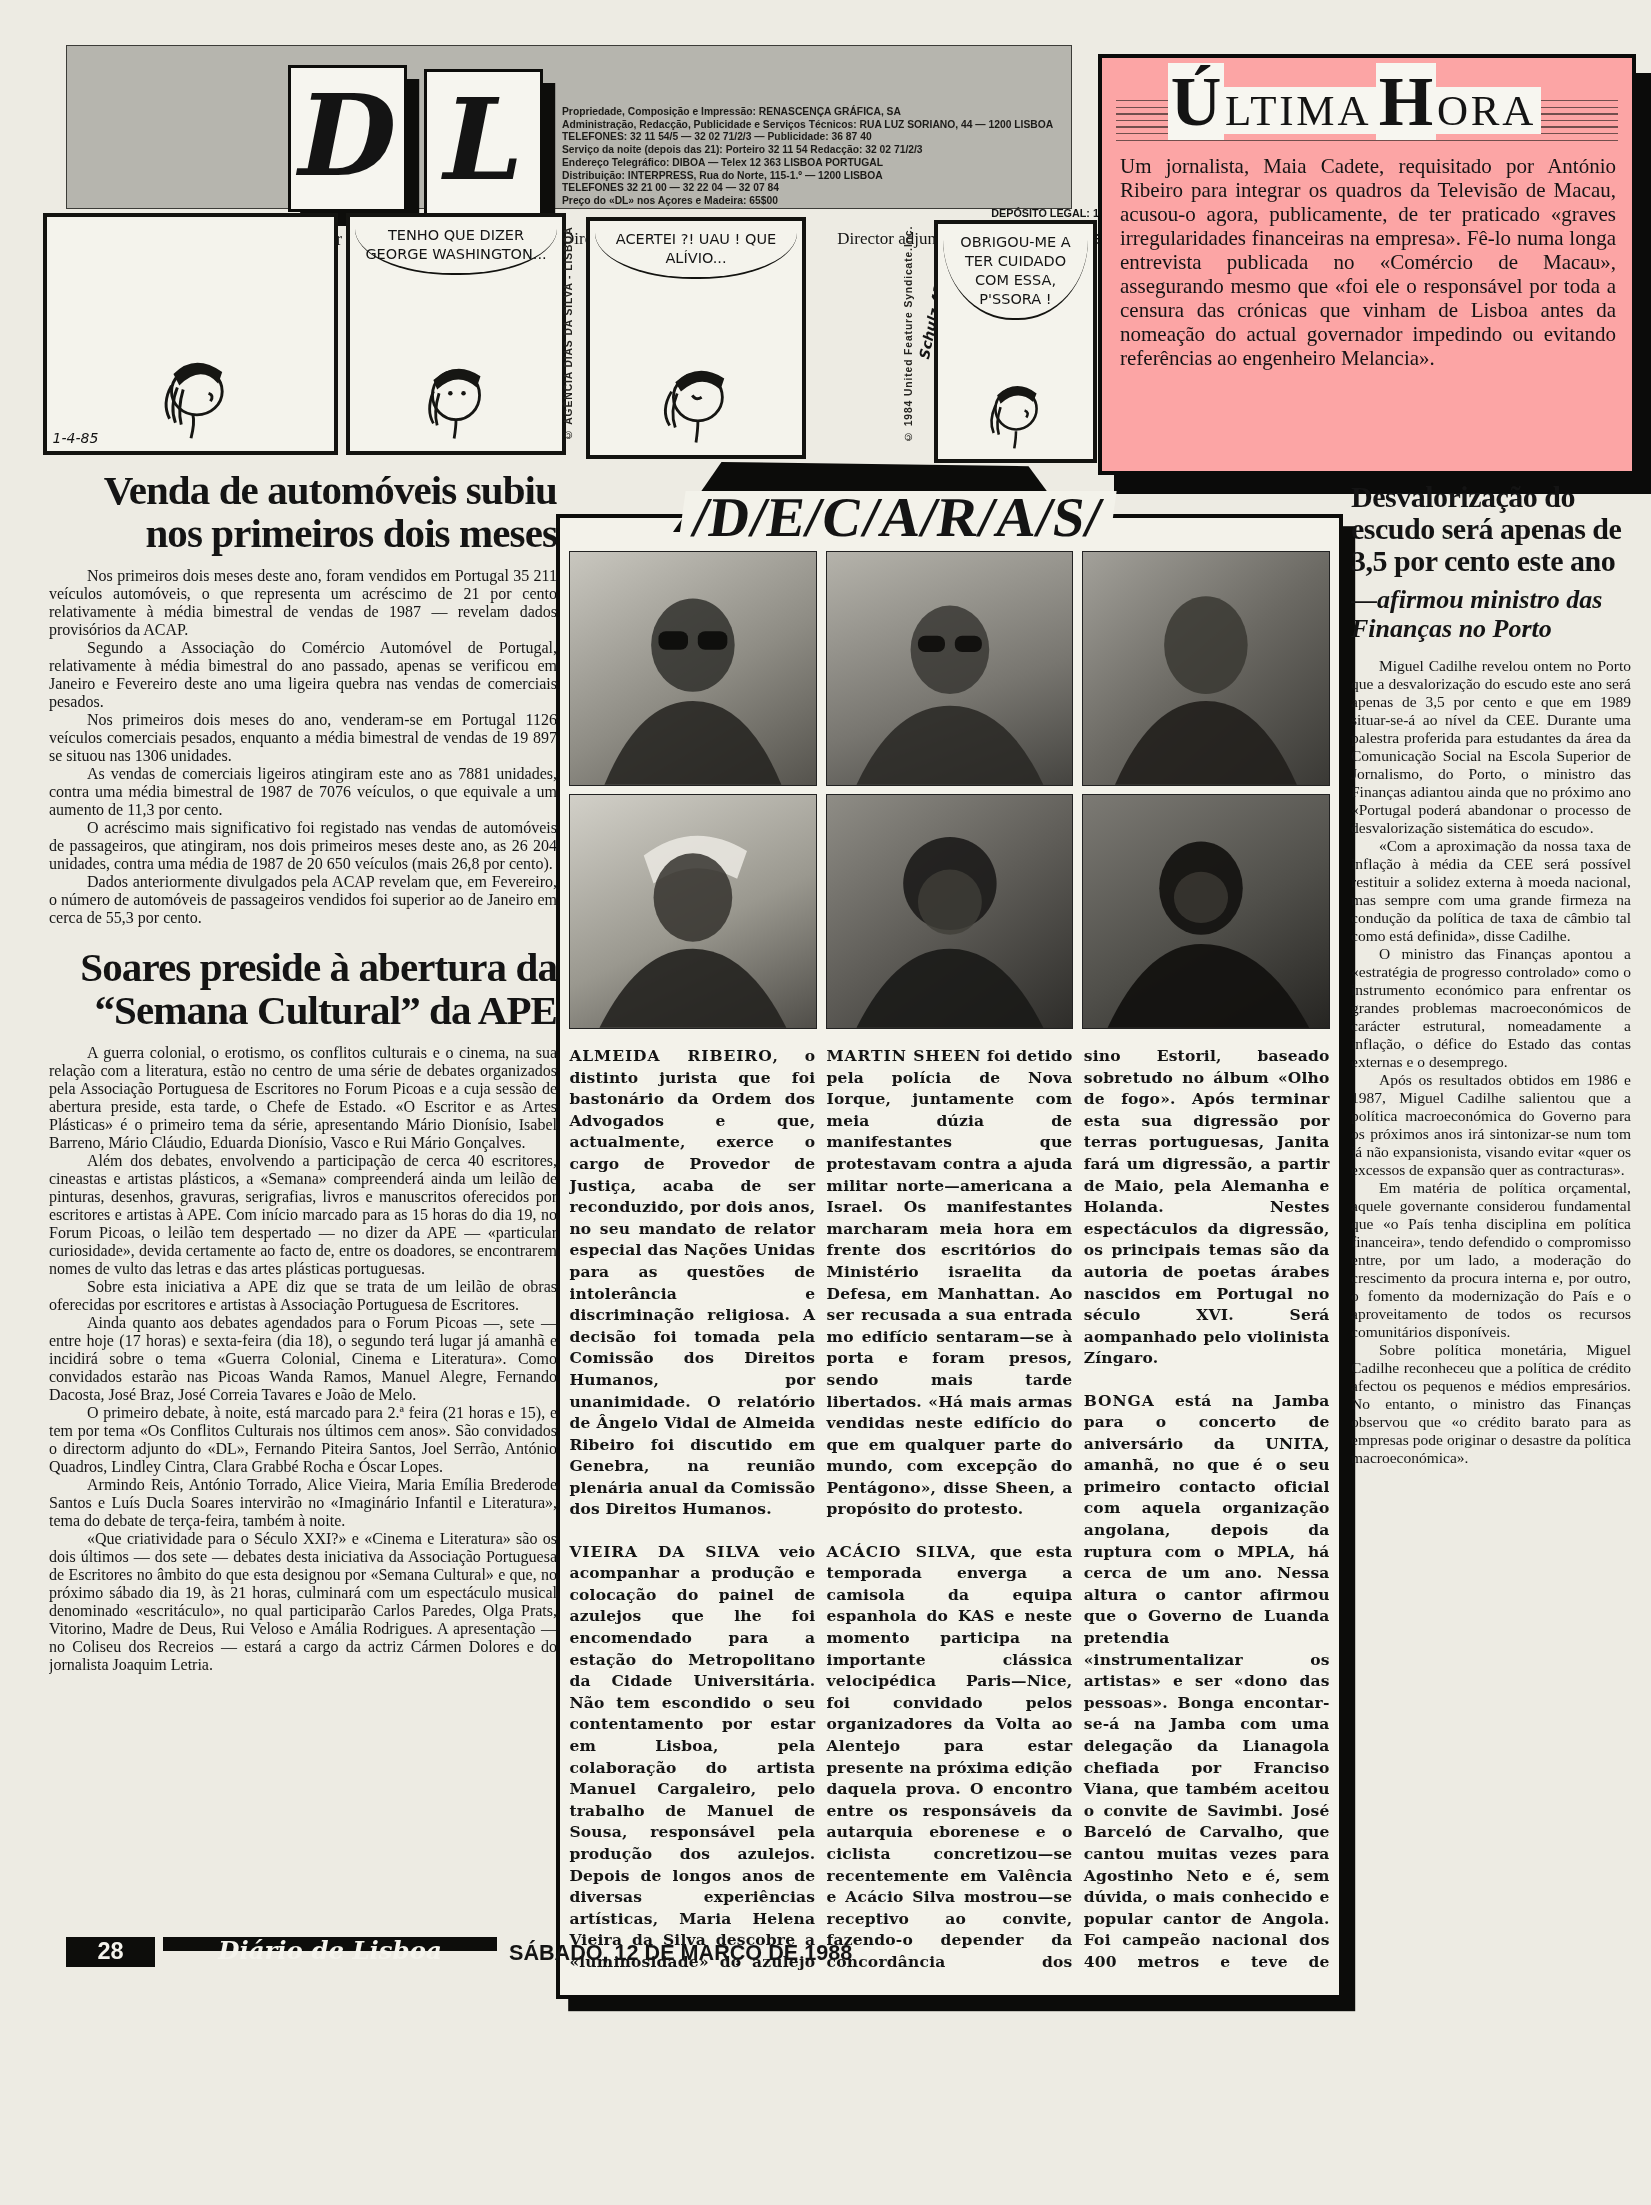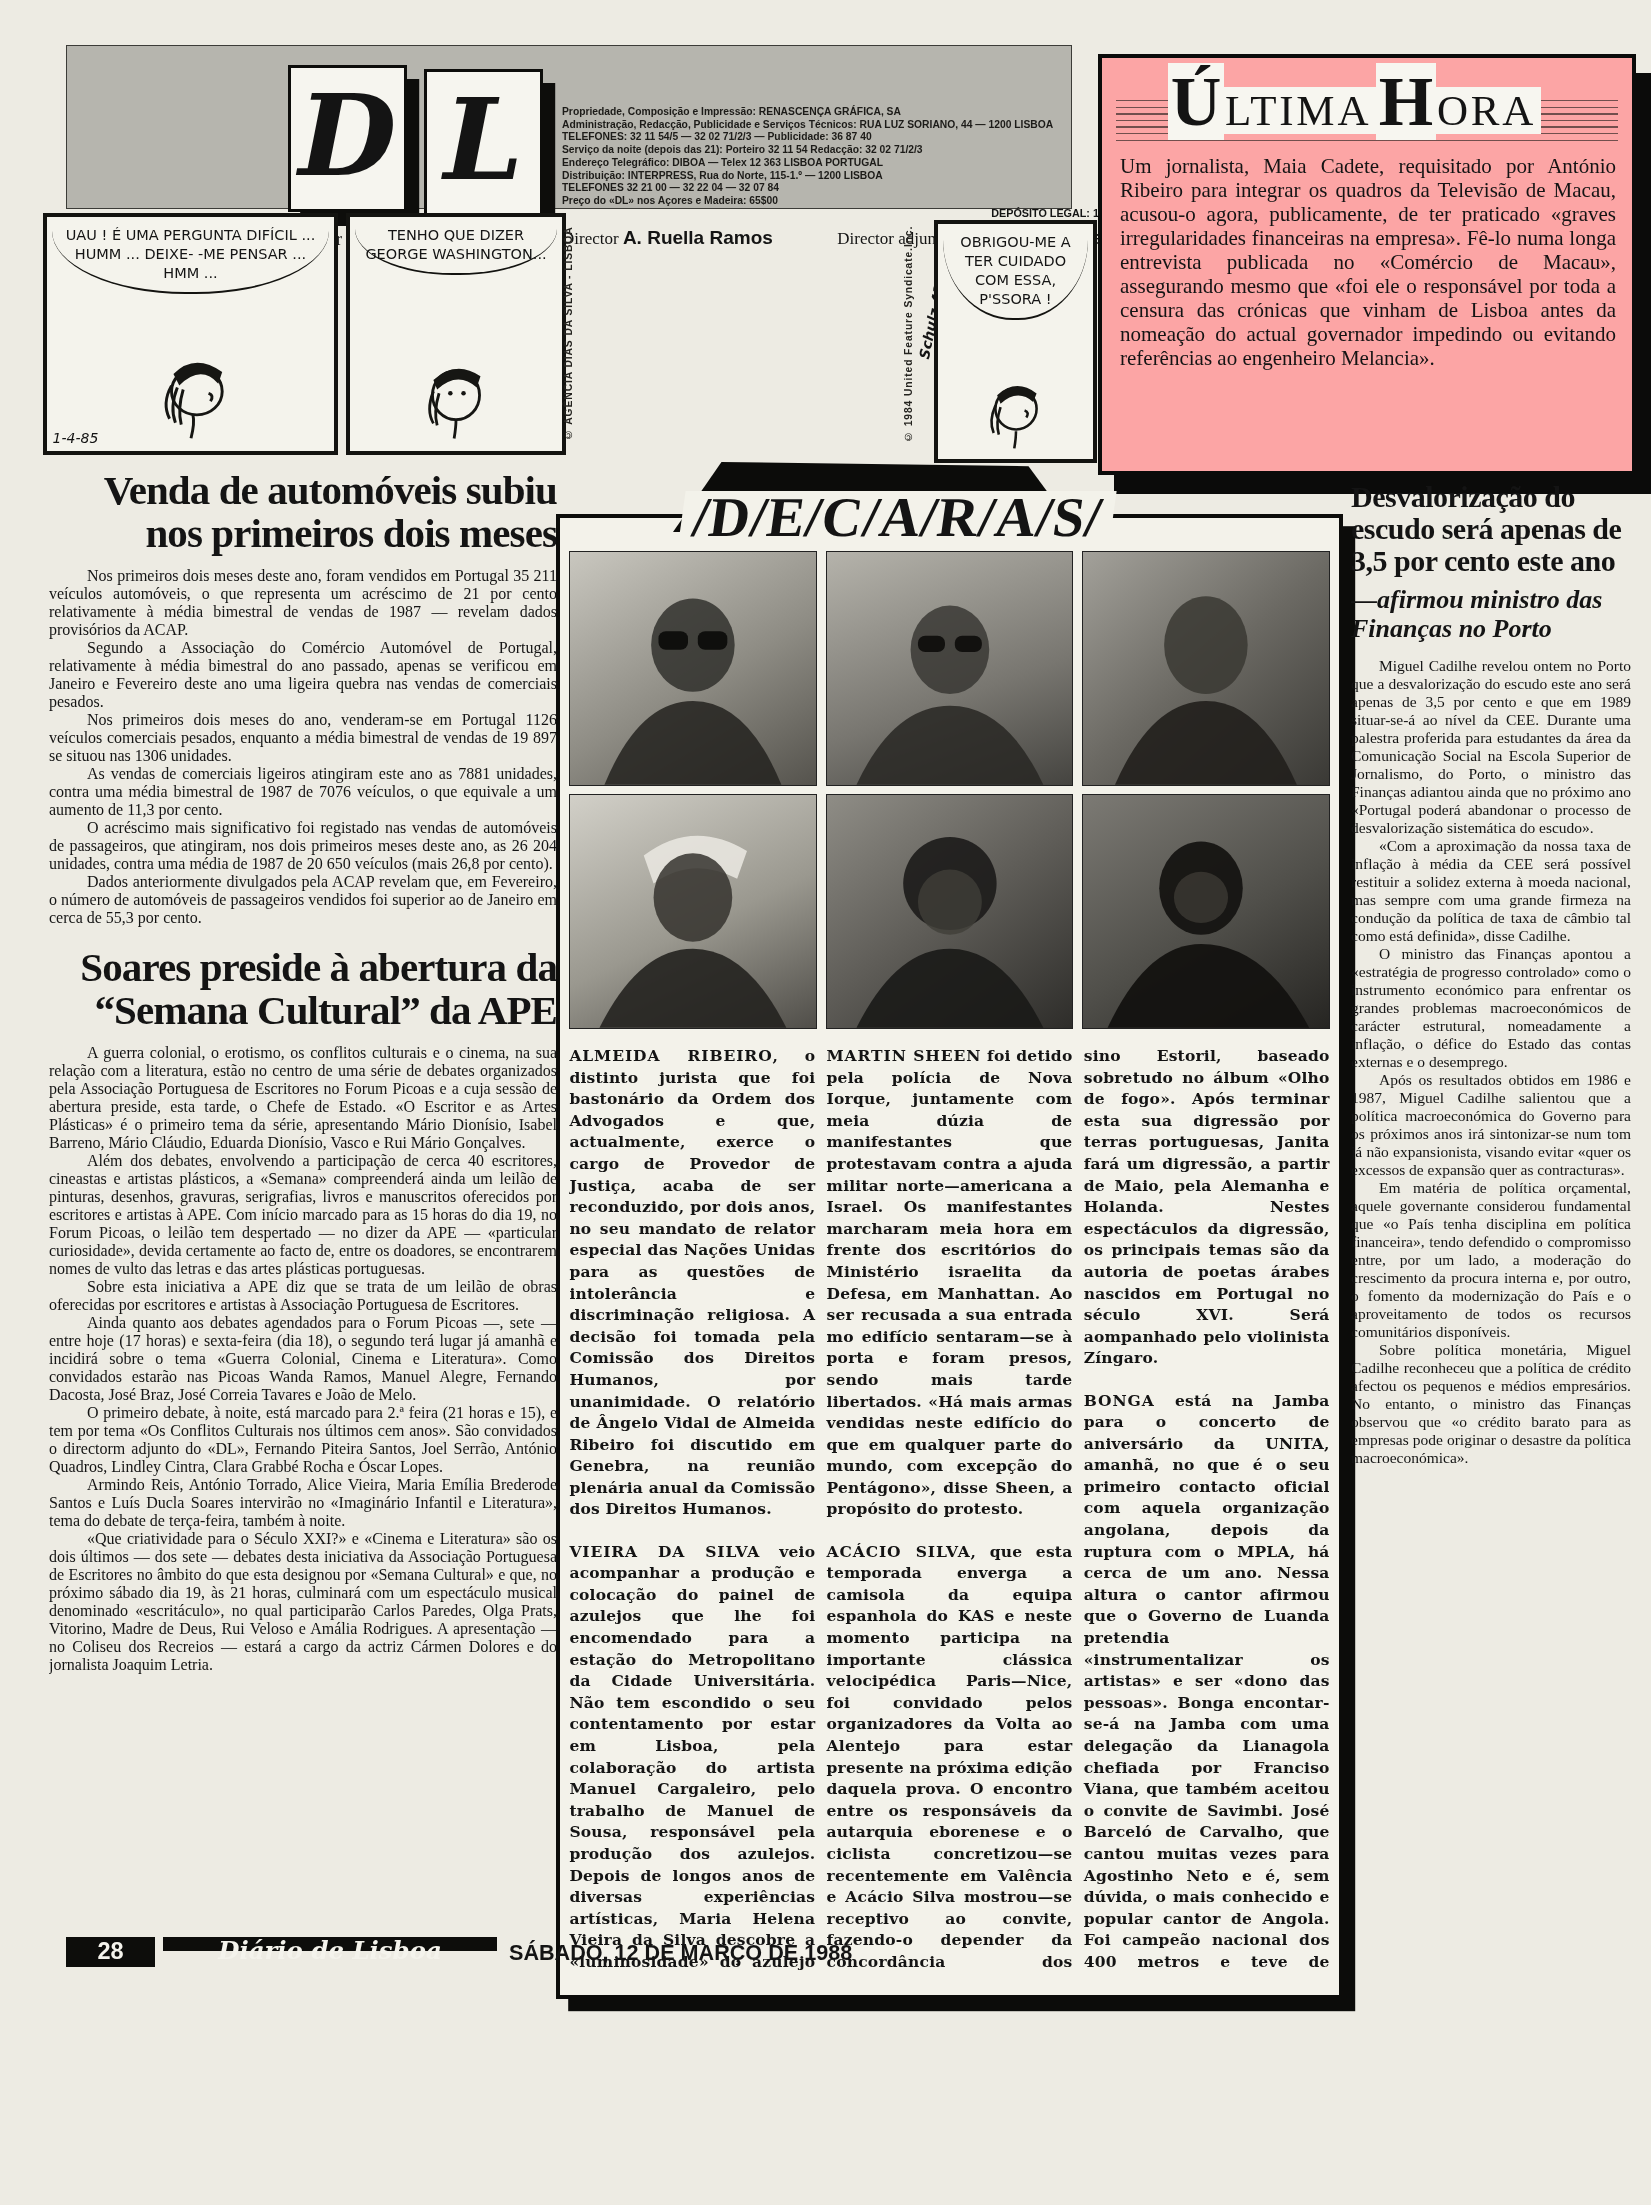--- a/index.html
+++ b/index.html
@@ -173,21 +173,20 @@
     <div class="uh-title">
       <div class="uh-lines"></div>
       <div class="uh-text">
         <span class="uh-big">Ú</span><span class="uh-small">LTIMA</span><span class="uh-big">H</span><span class="uh-small">ORA</span>
       </div>
     </div>
     <p class="uh-body">Um jornalista, Maia Cadete, requisitado por António Ribeiro para integrar os quadros da Televisão de Macau, acusou-o agora, publicamente, de ter praticado «graves irregularidades financeiras na empresa». Fê-lo numa longa entrevista publicada no «Comércio de Macau», assegurando mesmo que «foi ele o responsável por toda a censura das crónicas que vinham de Lisboa antes da nomeação do actual governador impedindo ou evitando referências ao engenheiro Melancia».</p>
   </div>
 
   <div class="abs panel p1">
-    <div class="bubble">UAU ! É UMA PERGUNTA DIFÍCIL ... HUMM ... DEIXE- -ME PENSAR ... HMM ...</div>
     <svg class="comic-char" width="122" height="117" viewBox="0 0 120 120">
       <ellipse cx="66" cy="62" rx="26" ry="24" fill="none" stroke="#161613" stroke-width="3"></ellipse>
       <path d="M42 44 Q64 22 92 42 L88 54 Q70 34 48 56 Z" fill="#161613"></path>
       <path d="M40 56 q-10 18 -2 34 M46 58 q-8 20 -2 36 M52 60 q-6 20 -2 36" stroke="#161613" stroke-width="3" fill="none"></path>
       <path d="M78 64 q6 2 2 8 M60 110 q4 -16 2 -24" stroke="#161613" stroke-width="3" fill="none"></path>
     </svg>
     <span class="comic-date">1-4-85</span>
   </div>
 
   <div class="abs panel p2">
@@ -197,20 +196,29 @@
       <path d="M36 50 Q60 28 86 46 L82 58 Q62 40 40 60 Z" fill="#161613"></path>
       <path d="M36 62 q-8 20 0 34 M42 64 q-6 20 -2 34" stroke="#161613" stroke-width="3" fill="none"></path>
       <circle cx="54" cy="64" r="2.4" fill="#161613"></circle>
         <circle cx="68" cy="64" r="2.4" fill="#161613"></circle>
       <path d="M58 112 q2 -12 2 -20" stroke="#161613" stroke-width="3" fill="none"></path>
     </svg>
   </div>
 
   <div class="abs vcredit vc-left">© AGÊNCIA DIAS DA SILVA - LISBOA</div>
 
+  <div class="abs panel p3">
+    <div class="bubble">ACERTEI ?! UAU ! QUE ALÍVIO...</div>
+    <svg class="comic-char" width="113" height="117" viewBox="0 0 120 120">
+      <ellipse cx="62" cy="64" rx="26" ry="25" fill="none" stroke="#161613" stroke-width="3"></ellipse>
+      <path d="M38 48 Q62 26 90 44 L86 56 Q66 38 44 58 Z" fill="#161613"></path>
+      <path d="M34 58 q-12 20 -2 36 M40 60 q-8 20 -2 36" stroke="#161613" stroke-width="3" fill="none"></path>
+      <path d="M56 62 q4 6 10 2 M60 112 q2 -14 2 -22" stroke="#161613" stroke-width="3" fill="none"></path>
+    </svg>
+  </div>
 
   <div class="abs vcredit vc-right">© 1984 United Feature Syndicate.Inc.</div>
   <div class="abs sig">
     <span>Schulz</span>
     <span>4309</span>
   </div>
 
   <div class="abs panel p4">
     <div class="bubble">OBRIGOU-ME A TER CUIDADO COM ESSA, P'SSORA !</div>
     <svg class="comic-char" width="103" height="108" viewBox="0 0 120 120">

